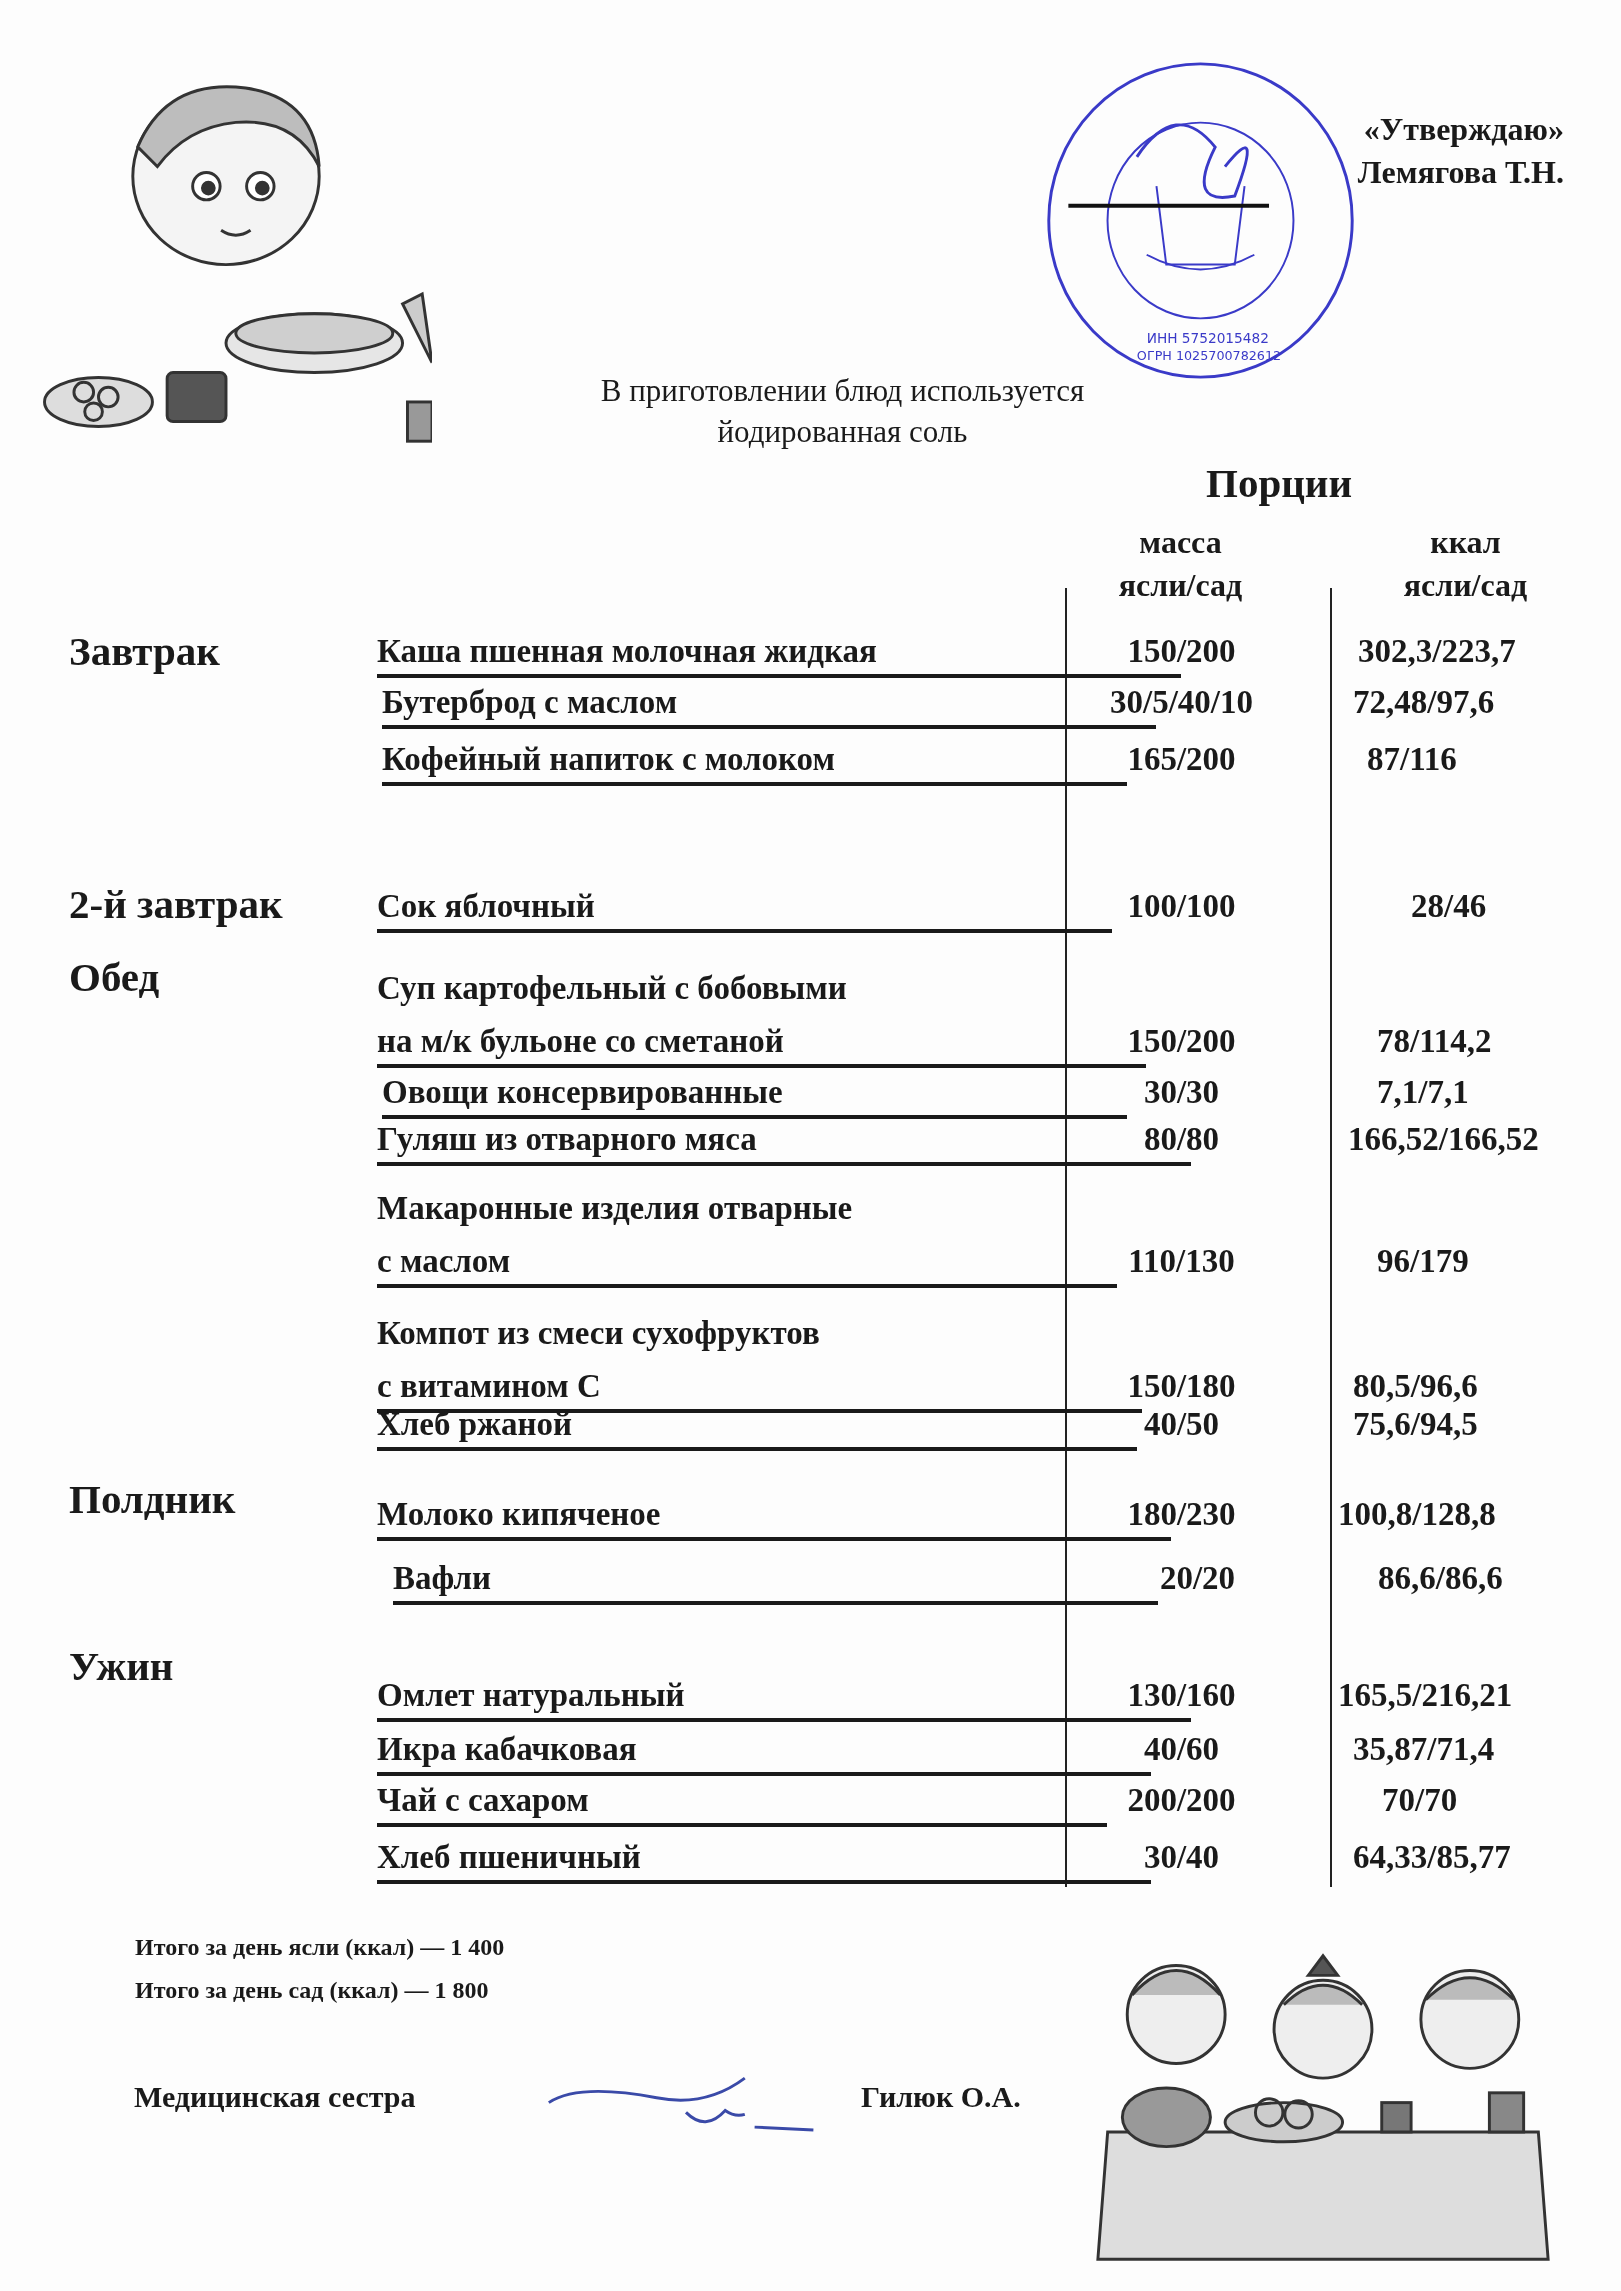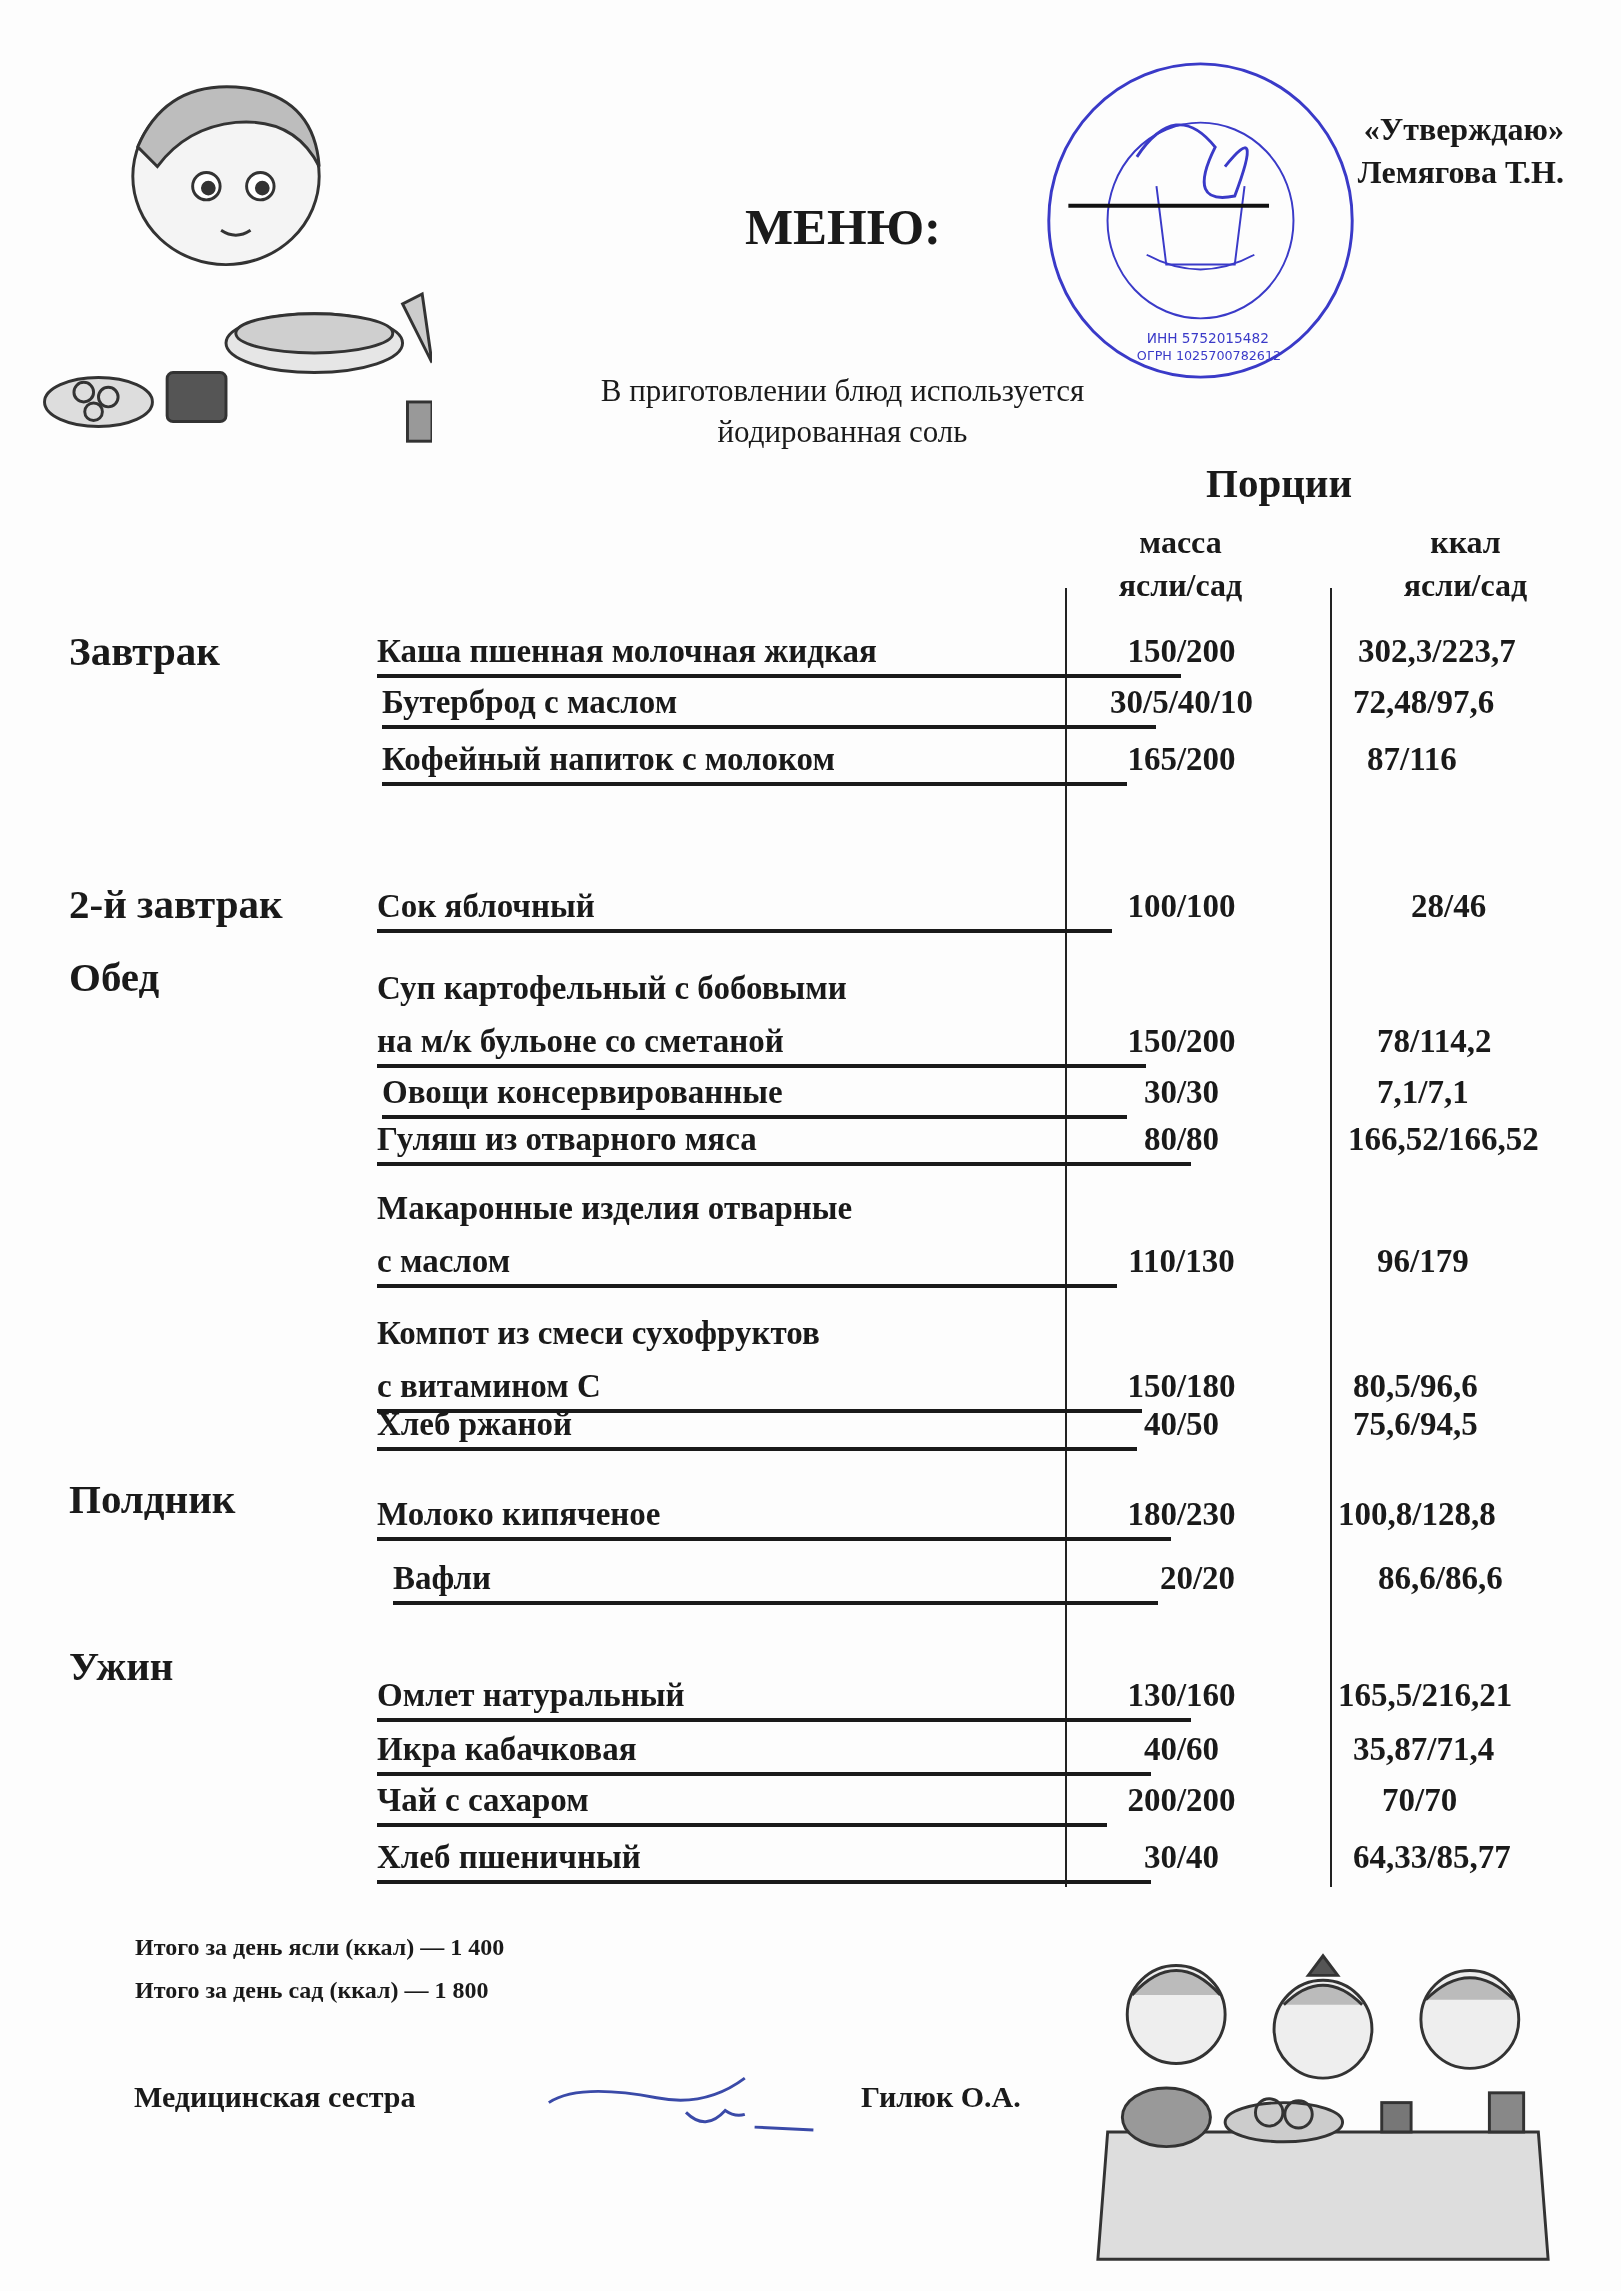--- a/index.html
+++ b/index.html
@@ -84,21 +84,20 @@
   <text x="110" y="290" fill="#3a3ac8" font-size="14" font-family="DejaVu Sans, sans-serif">ИНН 5752015482</text>
   <text x="100" y="308" fill="#3a3ac8" font-size="13" font-family="DejaVu Sans, sans-serif">ОГРН 1025700782612</text>
 </svg>
 
 <div id="approve" class="abs">
   <div>«Утверждаю»</div>
   <div>Лемягова Т.Н.</div>
 </div>
 
 <div id="title-block" class="abs">
-  <div class="t1">МЕНЮ:</div>
 </div>
 
 <div id="salt" class="abs">
   <div>В приготовлении блюд используется</div>
   <div>йодированная соль</div>
 </div>
 
 <div id="portions" class="abs">Порции</div>
 <div id="hdr-mass" class="abs colhdr">
   <div>масса</div>

